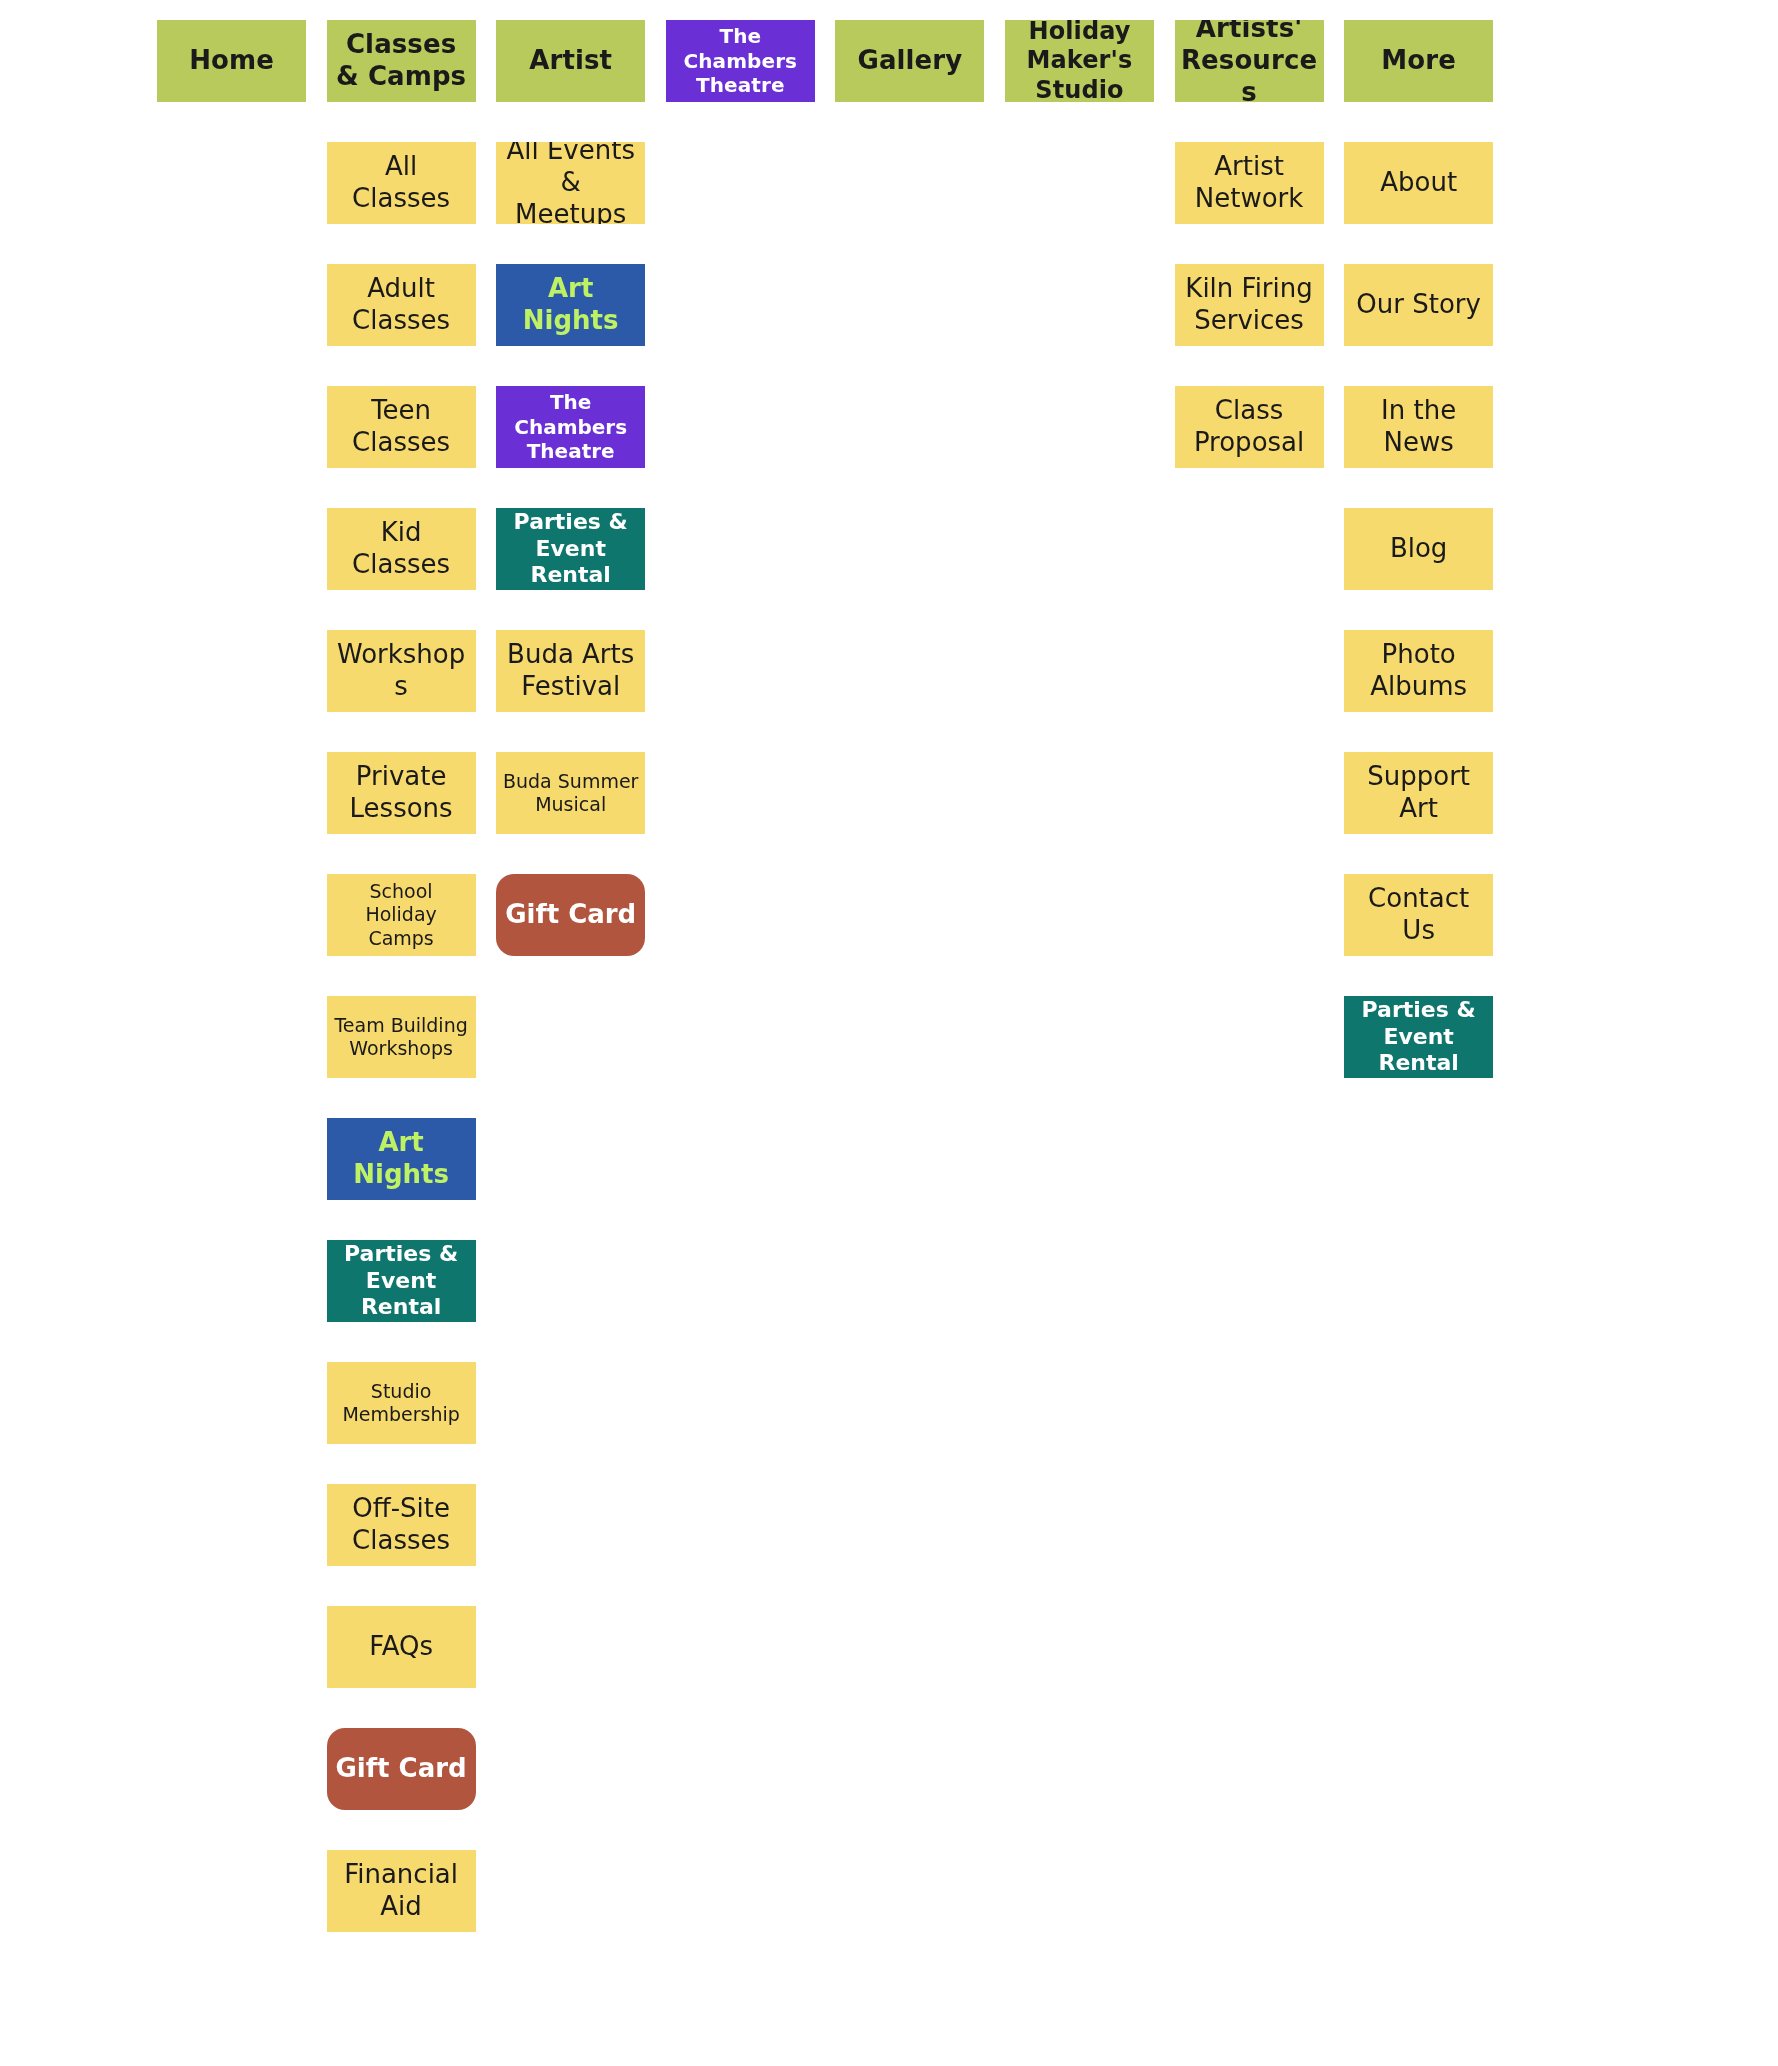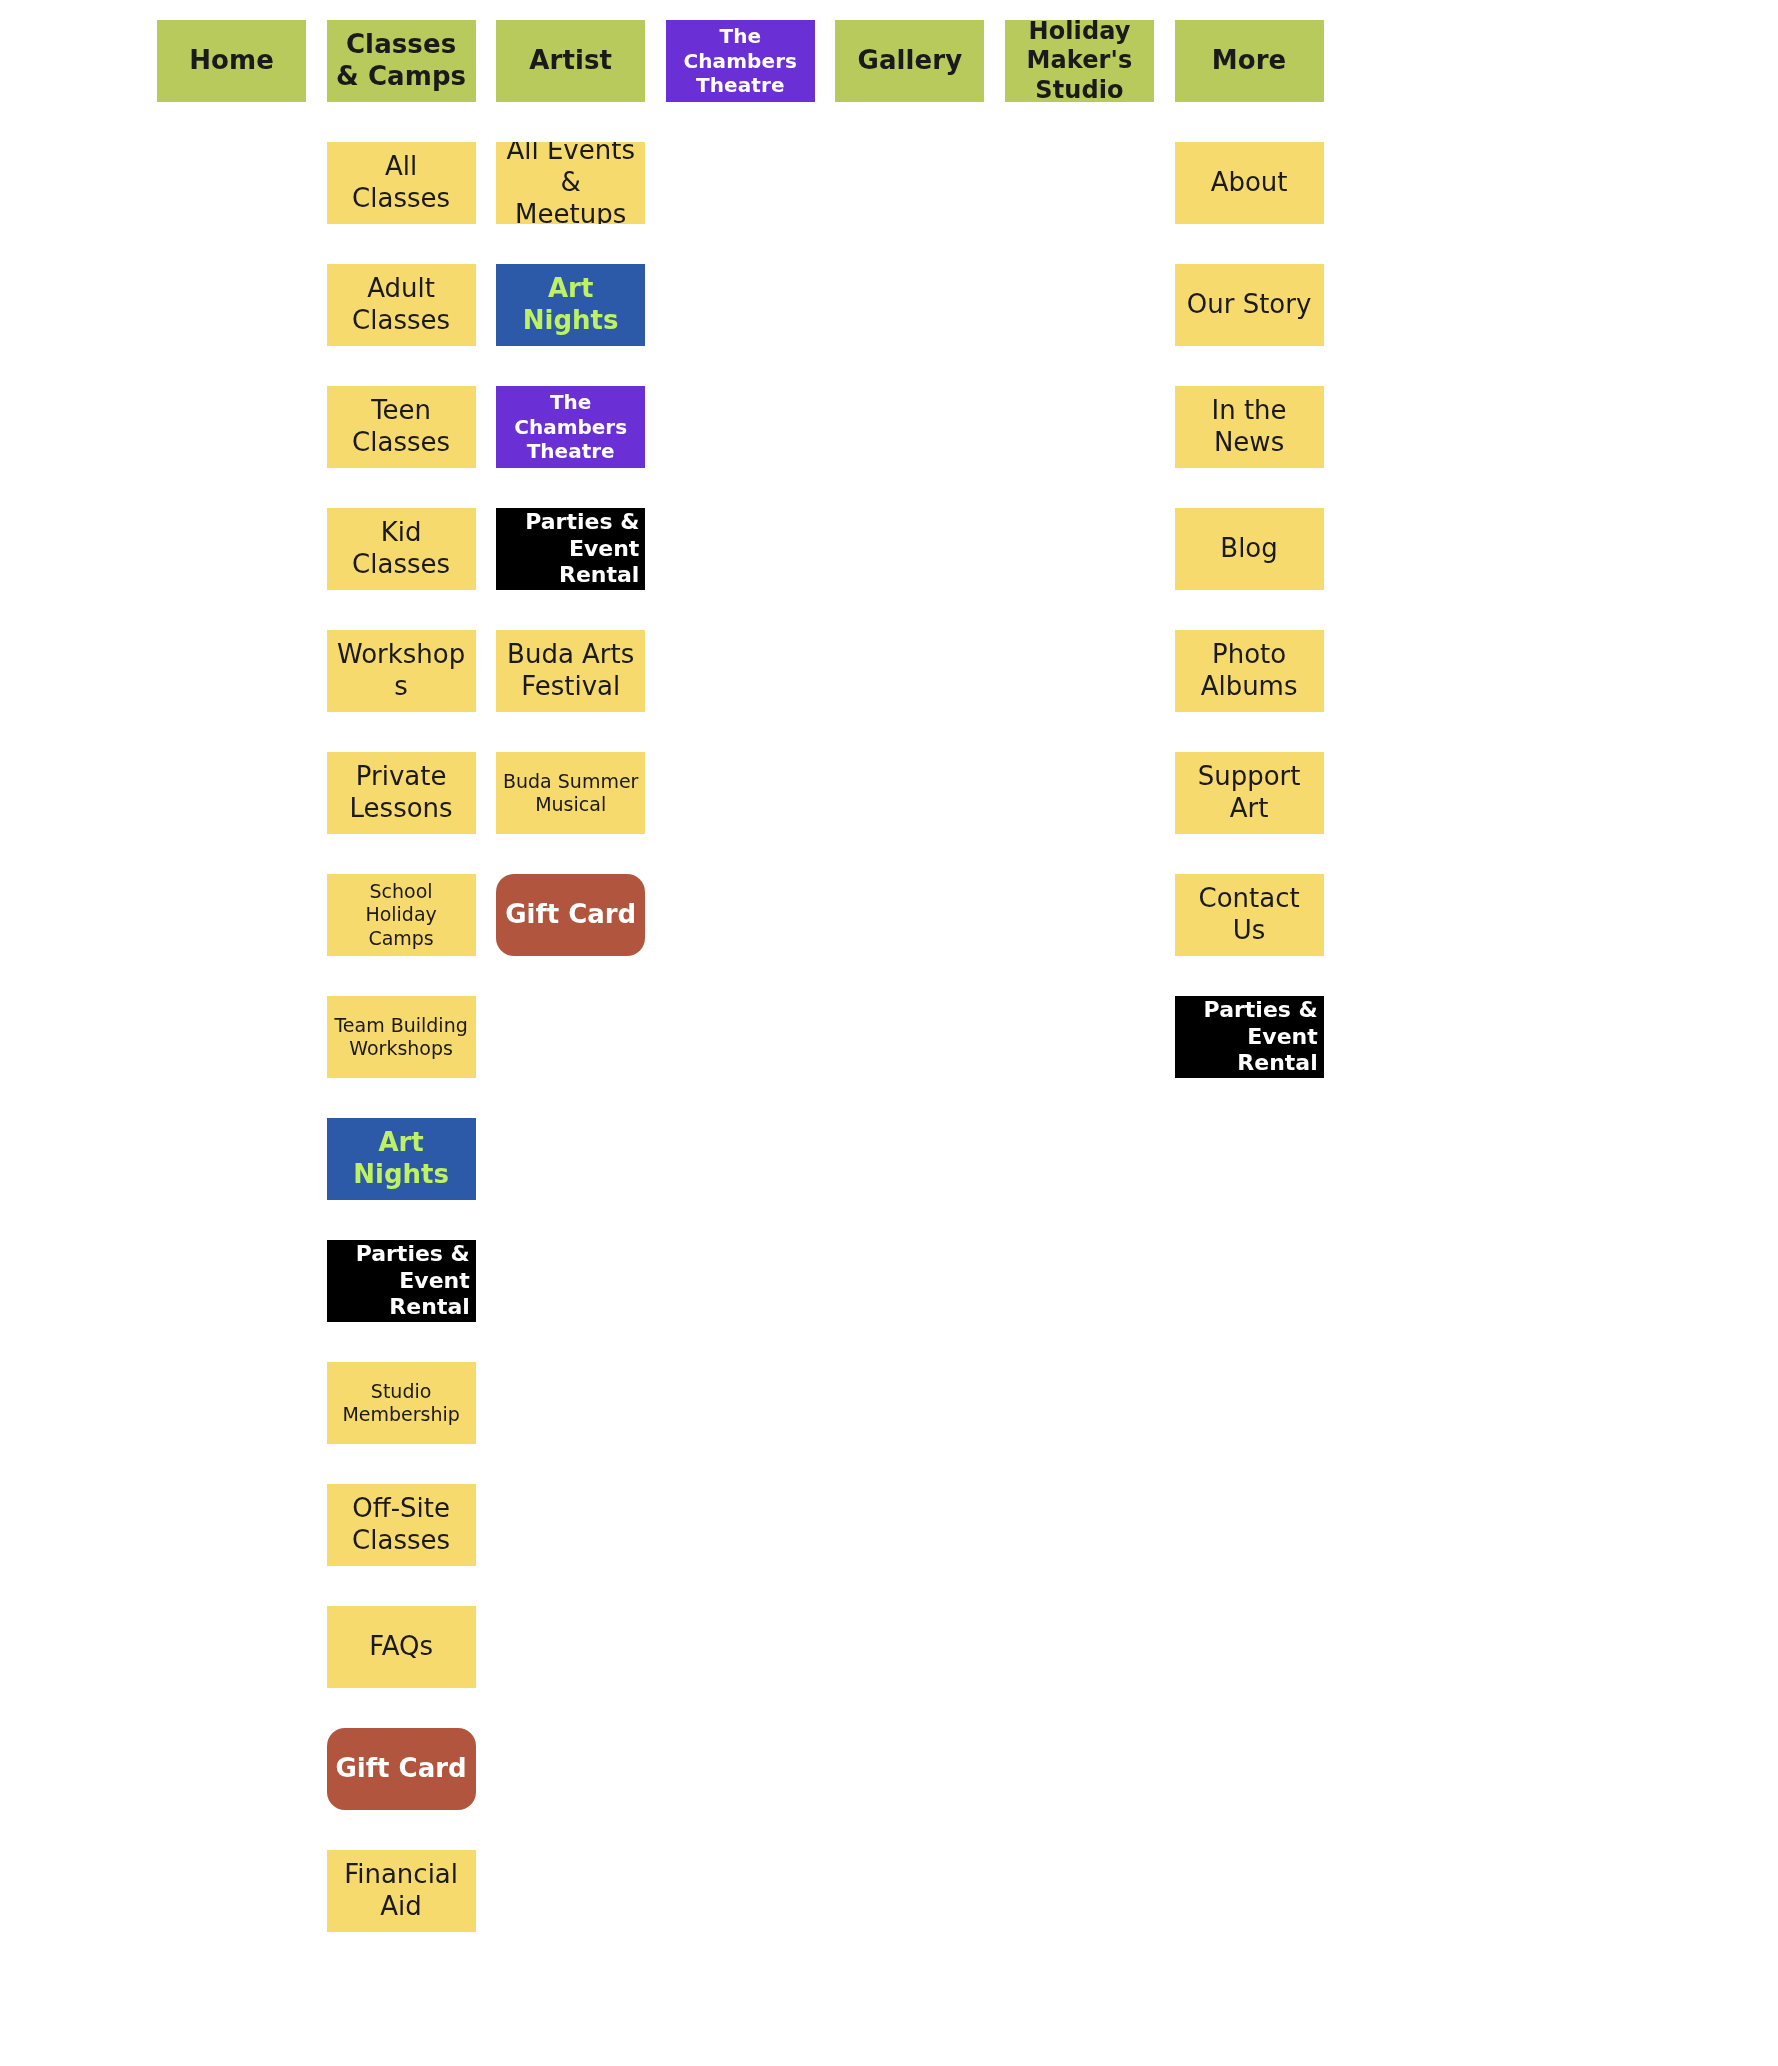--- a/index.html
+++ b/index.html
@@ -85,25 +85,24 @@
     color: #bef264;
     font-weight: bold;
   }
   .child-card.accent-purple {
     background: #6b2fd6;
     color: #ffffff;
     font-weight: bold;
     font-size: 20px;
   }
   .child-card.accent-teal {
-    background: #000000;
+    background: #0f766e;
     color: #ffffff;
     font-weight: bold;
     font-size: 22px;
-    text-align: right;
   }
   .child-card.accent-terracotta {
     background: #b2553f;
     color: #ffffff;
     font-weight: bold;
     border-radius: 18px;
   }
   .card-label {
     display: block;
     width: 100%;
@@ -216,20 +215,36 @@
       </div>
     </div>
     <div class="column">
       <div class="card header-card small-label">
         <span class="card-label">Holiday Maker's Studio</span>
       </div>
       <div class="children"></div>
     </div>
     <div class="column">
       <div class="card header-card">
+        <span class="card-label">Artists' Resources</span>
+      </div>
+      <div class="children">
+        <div class="card child-card">
+          <span class="card-label">Artist Network</span>
+        </div>
+        <div class="card child-card">
+          <span class="card-label">Kiln Firing Services</span>
+        </div>
+        <div class="card child-card">
+          <span class="card-label">Class Proposal</span>
+        </div>
+      </div>
+    </div>
+    <div class="column">
+      <div class="card header-card">
         <span class="card-label">More</span>
       </div>
       <div class="children">
         <div class="card child-card">
           <span class="card-label">About</span>
         </div>
         <div class="card child-card">
           <span class="card-label">Our Story</span>
         </div>
         <div class="card child-card">

